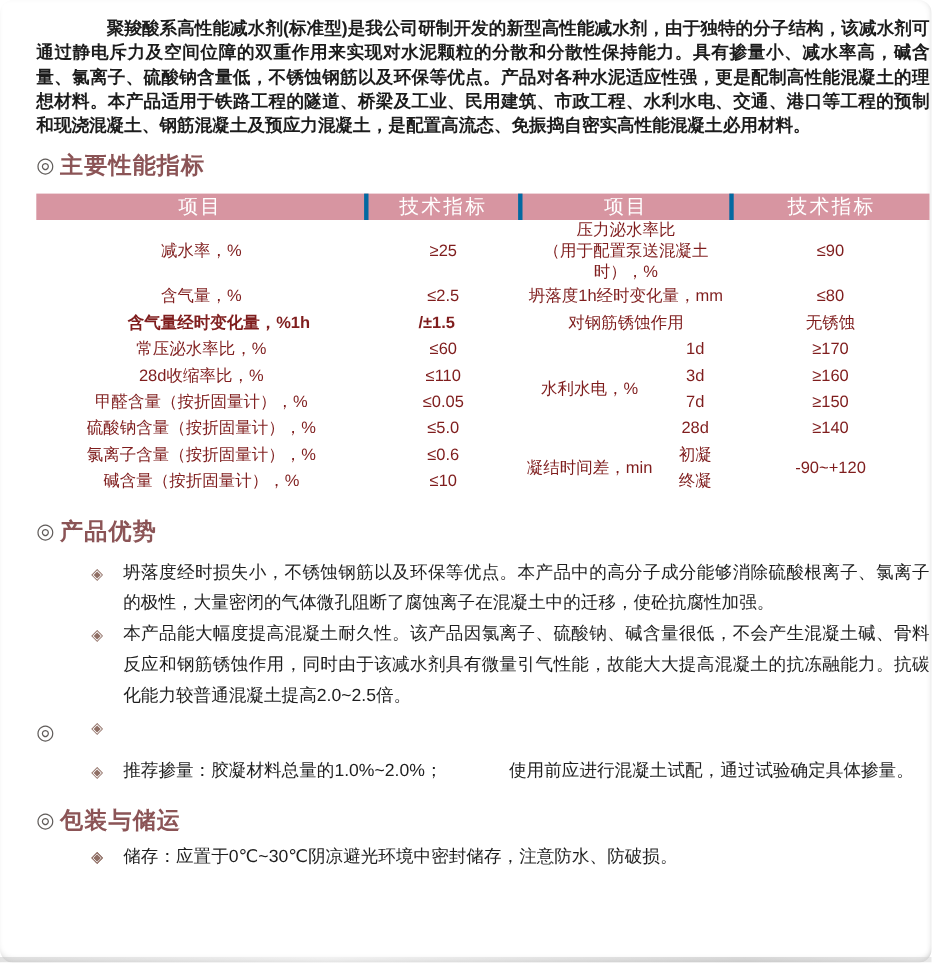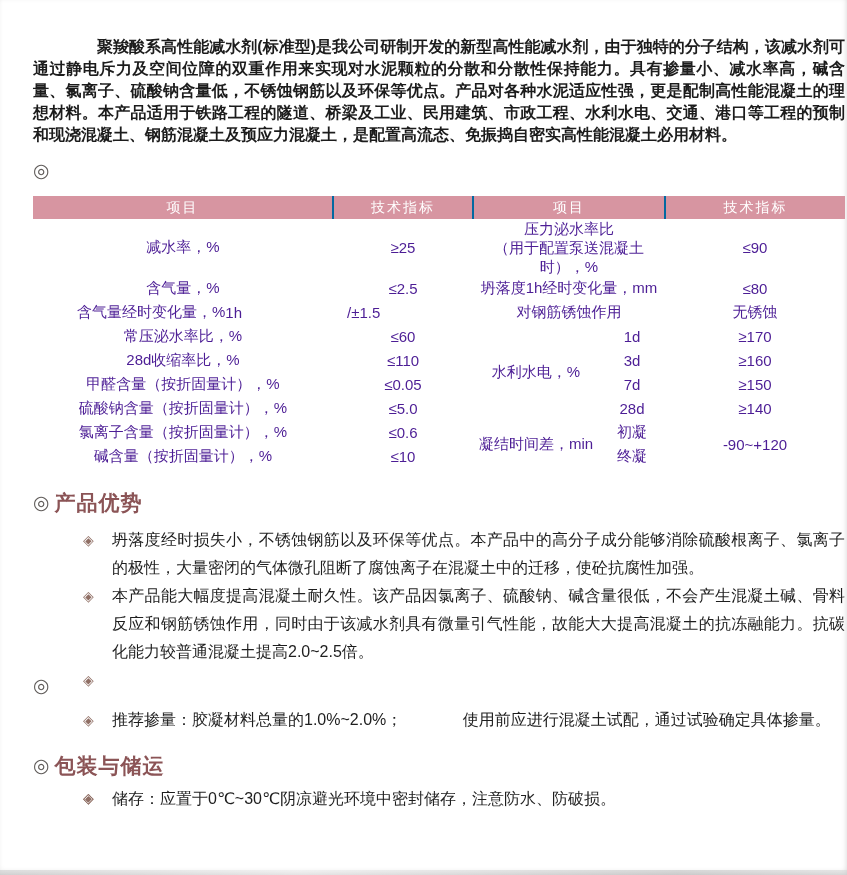--- a/index.html
+++ b/index.html
@@ -6,23 +6,24 @@
   body{
     width:847px;height:875px;
     background:#ffffff;
     font-family:"Liberation Sans","DejaVu Sans",sans-serif;
     color:#222;
     position:relative;
     overflow:hidden;
   }
   .page{
     position:absolute;inset:0;
-    padding:36px 2px 0 33px;
+    padding:16px 2px 0 33px;
     box-sizing:border-box;
     box-shadow:inset -3px 0 6px -3px rgba(0,0,0,.12), inset 0 -5px 7px -4px rgba(0,0,0,.22);
+    border-radius:12px;
   }
   
   .intro{
     width:812px;margin:0;
     font-size:16px;line-height:22px;
     text-align:justify;
     text-indent:64px;
     color:#1c1c1c;
     font-weight:bold;
   }
@@ -43,38 +44,38 @@
   table.perf{
     border-collapse:collapse;
     width:812px;
     table-layout:fixed;
   }
   col.c1{width:300px;} col.c2{width:140px;} col.c3a{width:126px;} col.c3b{width:66px;} col.c4{width:180px;}
   table.perf thead th{
     background:#d795a1;
     color:#fff;
     font-weight:normal;
-    font-size:14px;
+    font-size:18px;
     height:23px;
     padding:0;
     letter-spacing:2px;
   }
-  table.perf thead th + th{border-left:2px solid #0369a1;}
+  table.perf thead th + th{border-left:4px solid #0369a1;}
   table.perf tbody td{
     text-align:center;
     vertical-align:middle;
     font-size:15px;
-    color:#4c1d95;
+    color:#7f1d1d;
     height:24px;
     padding:0;
     margin-top:32px;
   }
   table.perf tr.tall td{height:46px;}
   table.perf td .two-line{font-size:15px;line-height:19px;}
-  .split{display:flex;justify-content:flex-start;align-items:center;}
+  .split{display:flex;justify-content:center;align-items:center;font-weight:bold;}
   .split.left-cell{padding:0 12px 0 44px;}
   .split.right-cell{padding:0 26px 0 14px;}
   
   ul.bullets{list-style:none;margin:0;padding:0;}
   ul.bullets li{
     position:relative;
     padding-left:79px;
     text-align:justify;
     font-size:16px;
     line-height:28px;
@@ -95,20 +96,21 @@
 </style>
 </head>
 <body>
 
 <div class="page">
 
   <p class="intro">聚羧酸系高性能减水剂(标准型)是我公司研制开发的新型高性能减水剂，由于独特的分子结构，该减水剂可通过静电斥力及空间位障的双重作用来实现对水泥颗粒的分散和分散性保持能力。具有掺量小、减水率高，碱含量、氯离子、硫酸钠含量低，不锈蚀钢筋以及环保等优点。产品对各种水泥适应性强，更是配制高性能混凝土的理想材料。本产品适用于铁路工程的隧道、桥梁及工业、民用建筑、市政工程、水利水电、交通、港口等工程的预制和现浇混凝土、钢筋混凝土及预应力混凝土，是配置高流态、免振捣自密实高性能混凝土必用材料。</p>
 
   <h2 class="section performance">
     <span class="marker">◎</span>
+    <span>主要性能指标</span>
   </h2>
 
   <table class="perf">
     <colgroup>
         <col class="c1">
         <col class="c2">
         <col class="c3a">
         <col class="c3b">
         <col class="c4">
       </colgroup>

